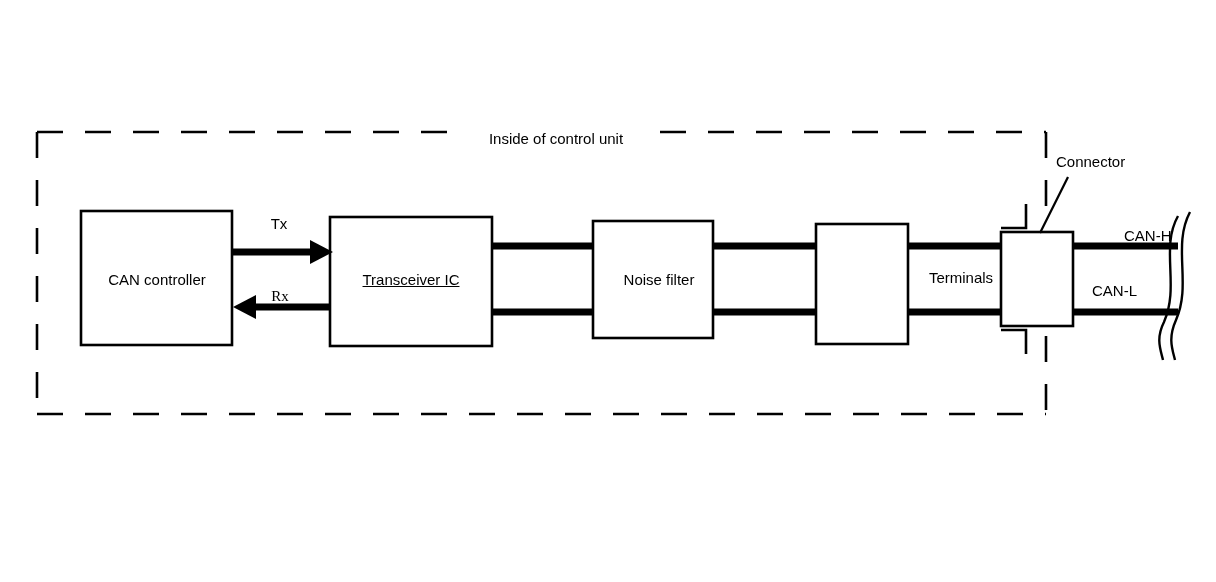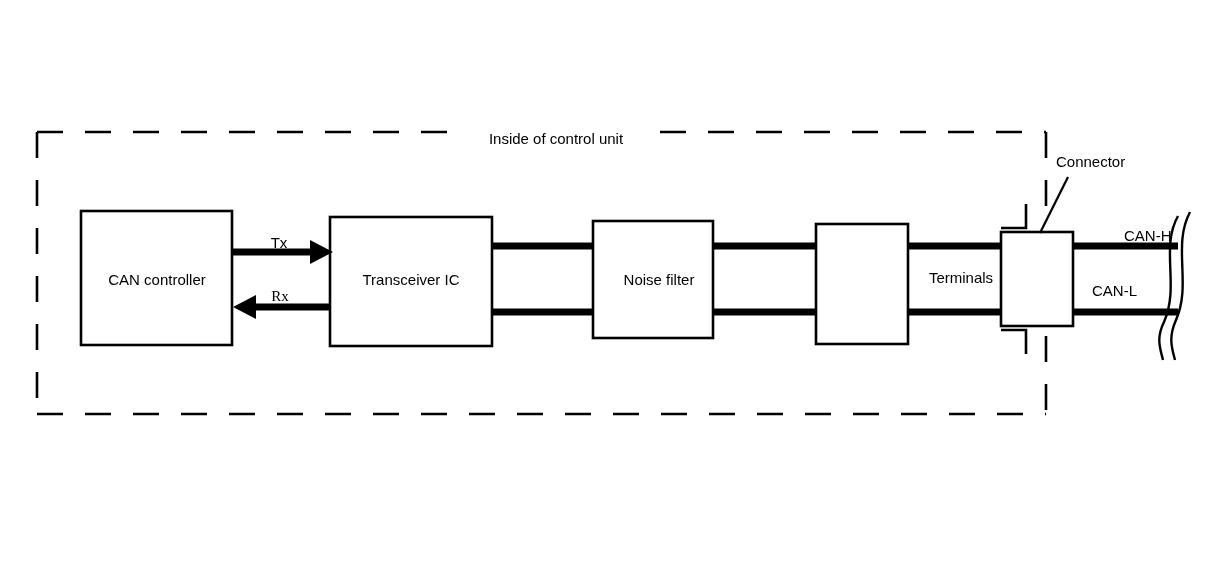--- a/index.html
+++ b/index.html
@@ -95,26 +95,26 @@
 
     <path d="M 1178 216 C 1160 248, 1180 286, 1164 322 C 1156 338, 1160 348, 1163 360" fill="none" stroke="#000000" stroke-width="2.4"></path>
     <path d="M 1190 212 C 1172 246, 1192 284, 1176 320 C 1168 338, 1172 348, 1175 360" fill="none" stroke="#000000" stroke-width="2.4"></path>
 
   </svg>
 
   <div class="lbl lbl-center" style="left:556px; top:131px;">Inside of control unit</div>
 
   <div class="lbl lbl-center box-label" style="left:157px; top:272px;">CAN controller</div>
 
-  <div class="lbl lbl-center box-label" style="left:411px; top:272px;">Transceiver IC</div>
+  <div class="lbl lbl-center box-label" style="left:411px; top:272px;text-decoration:underline;">Transceiver IC</div>
 
   <div class="lbl lbl-center box-label" style="left:653px; top:272px;padding-left:12px;">Noise filter</div>
 
 
-  <div class="lbl lbl-center" style="left:279px; top:235px;">Tx</div>
+  <div class="lbl lbl-center" style="left:279px; top:216px;">Tx</div>
 
   <div class="lbl lbl-center" style="left:280px; top:288px;font-family:Liberation Serif, serif;">Rx</div>
 
   <div class="lbl lbl-center" style="left:961px; top:270px;">Terminals</div>
 
   <div class="lbl" style="left:1056px; top:154px;">Connector</div>
 
   <div class="lbl" style="left:1092px; top:228px;margin-left:32px;">CAN-H</div>
 
   <div class="lbl" style="left:1092px; top:283px;">CAN-L</div>

